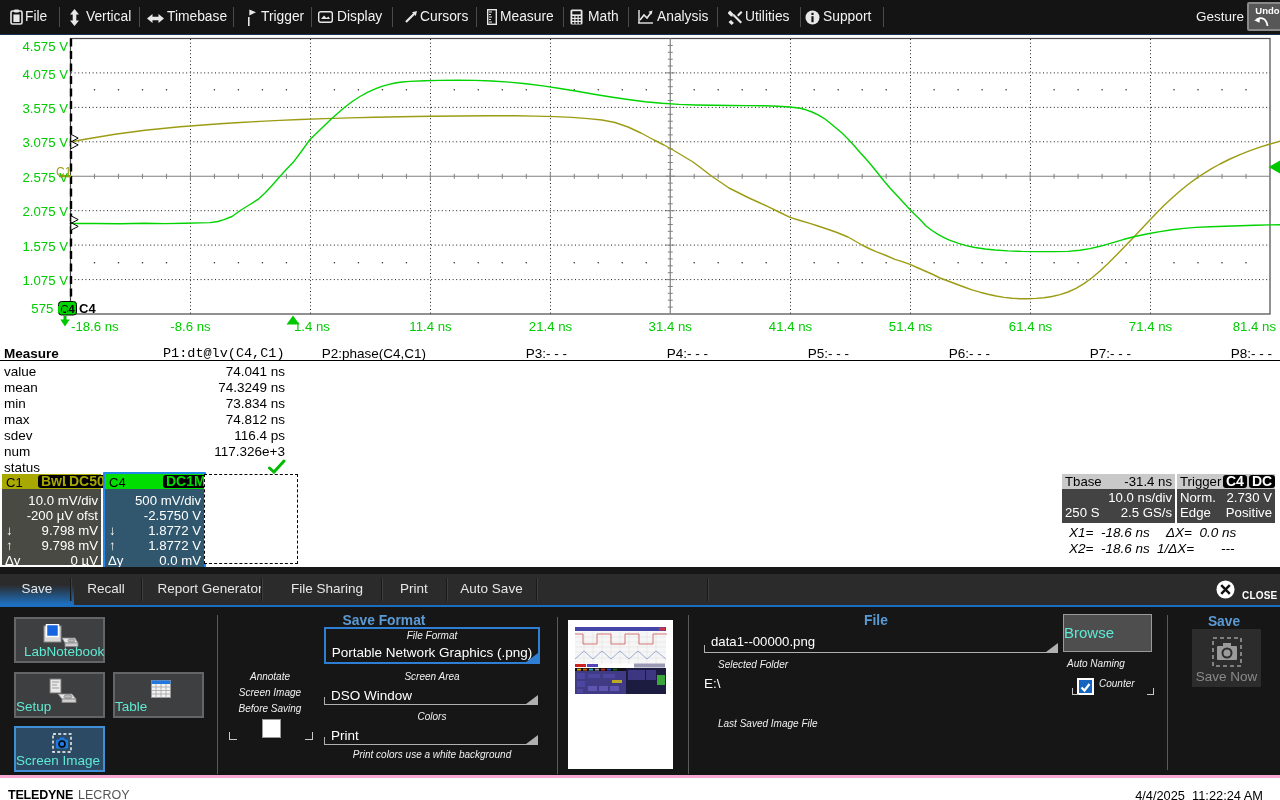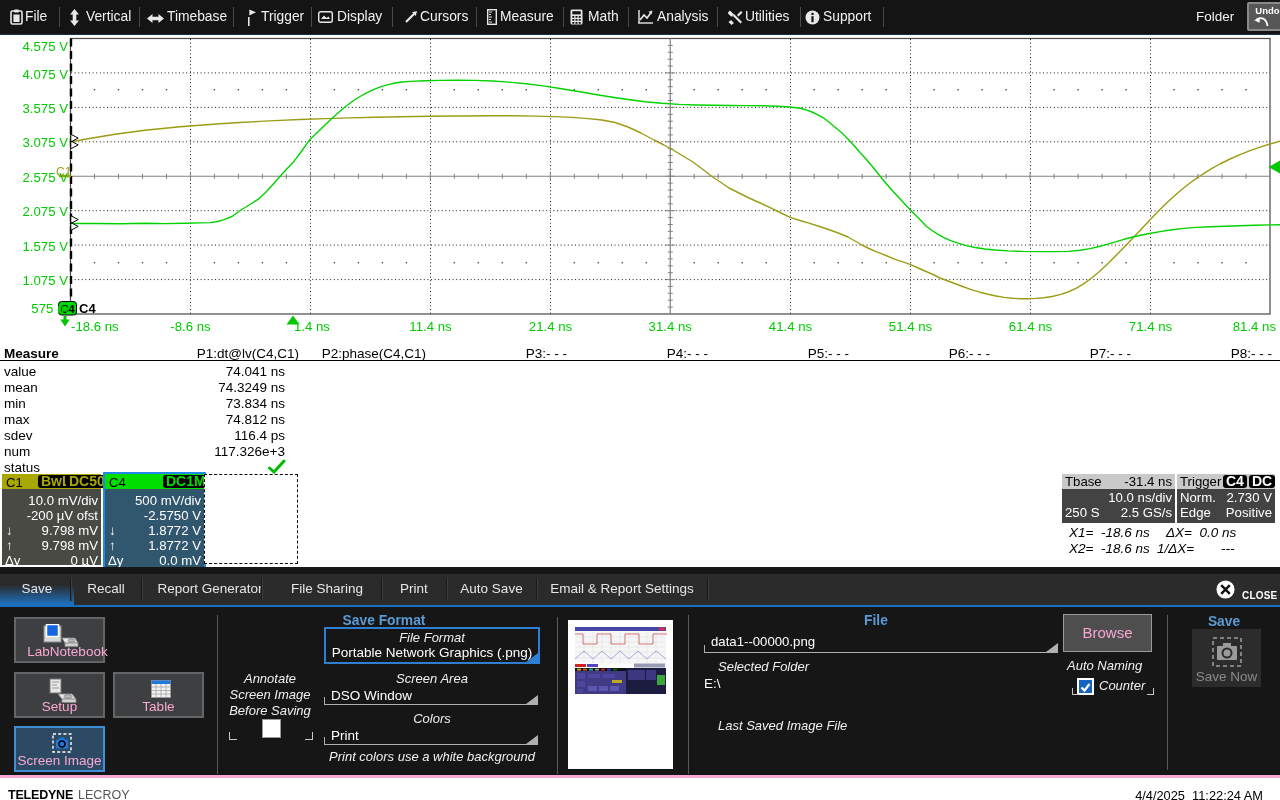--- a/index.html
+++ b/index.html
@@ -17,23 +17,23 @@
   .mtr{text-align:right;}
   
   .chrow{font-size:13.2px;line-height:15px;height:15px;color:#fff;position:relative;padding:0 3px;}
   .badge{display:inline-block;background:#000;border-radius:3px;font-weight:bold;
          font-size:14px;line-height:13px;padding:0 3px;vertical-align:top;margin-top:0px;}
   
   #panel{position:absolute;left:0;top:567px;width:1280px;height:208px;background:#161616;}
   #tabbar{position:absolute;left:0;top:7px;width:1280px;height:31px;background:#2b2b2b;border-bottom:2px solid #1a6fc2;}
   .tab{position:absolute;top:0;height:31px;line-height:30px;color:#e6e6e6;font-size:13.5px;text-align:center;white-space:nowrap;}
   .tsep{position:absolute;top:4px;height:23px;width:1px;background:#1a1a1a;border-right:1px solid #3d3d3d;}
-  .btn{position:absolute;background:#3e3f41;border:2px solid #646567;color:#f9a8d4;
-       font-size:13.5px;text-align:center;box-sizing:border-box;}
-  .it{font-style:italic;color:#f0f0f0;font-size:13px;position:absolute;white-space:nowrap;}
+  .btn{position:absolute;background:#3e3f41;border:2px solid #646567;color:#5eead4;
+       font-size:13.5px;text-align:left;box-sizing:border-box;}
+  .it{font-style:italic;color:#f0f0f0;font-size:10px;position:absolute;white-space:nowrap;}
   .sect{position:absolute;color:#5b9bd5;font-weight:bold;font-size:13.8px;white-space:nowrap;}
   .vsep{position:absolute;width:1px;background:#5a5a5a;}
   .ddl{position:absolute;height:1px;background:#b0b0b0;}
   .ddtri{position:absolute;width:0;height:0;border-style:solid;}
   .wt{position:absolute;color:#fff;font-size:13.5px;white-space:nowrap;}
   
   #footer{position:absolute;left:0;top:775px;width:1280px;height:25px;background:#fff;border-top:3px solid #f9a8d4;}
 </style>
 </head>
 <body>
@@ -111,21 +111,21 @@
     </svg>
   <div class="mi" style="left:745px">Utilities</div>
   <div class="msep" style="left:800px"></div>
   <svg class="micon" style="left:805px;top:10px" width="15" height="15" viewBox="0 0 15 15">
       <circle cx="7.5" cy="7.5" r="7" fill="#e8e8e8"></circle>
       <rect x="6.4" y="2.8" width="2.2" height="2.2" fill="#141414"></rect>
       <rect x="6.4" y="6.2" width="2.2" height="6" fill="#141414"></rect>
     </svg>
   <div class="mi" style="left:823px">Support</div>
   <div class="msep" style="left:883px"></div>
-  <div class="mi" style="left:1196px;font-size:13.5px;">Folder</div>
+  <div class="mi" style="left:1196px;font-size:13.5px;">Gesture</div>
   <div style="position:absolute;left:1247px;top:2px;width:41px;height:29px;background:#575757;border:2px solid #8a8a8a;border-radius:2px;box-sizing:border-box;">
     <div style="position:absolute;left:0;top:1px;width:100%;text-align:center;color:#fff;font-weight:bold;font-size:9.5px;">Undo</div>
     <svg style="position:absolute;left:5px;top:12px" width="16" height="12" viewBox="0 0 16 12">
         <path d="M2.5 3.5 C7.5 0.5, 12.5 2.5, 13.5 10" stroke="#fff" stroke-width="1.8" fill="none"></path>
         <path d="M0.2 4.2 L6 1.2 L5.5 6.8 Z" fill="#fff"></path>
       </svg>
   </div>
 </div>
 
 <svg class="abs" style="left:0;top:0" width="1280" height="570" viewBox="0 0 1280 570">
@@ -372,21 +372,21 @@
     <text x="790.5" y="330.5" text-anchor="middle">41.4 ns</text>
     <text x="910.5" y="330.5" text-anchor="middle">51.4 ns</text>
     <text x="1030.5" y="330.5" text-anchor="middle">61.4 ns</text>
     <text x="1150.5" y="330.5" text-anchor="middle">71.4 ns</text>
     <text x="1276" y="330.5" text-anchor="end">81.4 ns</text>
   </g>
 </svg>
 
 <div id="measure">
   <div class="mt" style="left:4px;top:346px;font-weight:bold;">Measure</div>
-  <div class="mt mtr" style="left:179px;top:346px;width:120px;">P1:dt@lv(C4,C1)</div>
+  <div class="mt mtr" style="left:163px;top:346px;width:120px;font-family:Liberation Mono, monospace;">P1:dt@lv(C4,C1)</div>
   <div class="mt mtr" style="left:306px;top:346px;width:120px;">P2:phase(C4,C1)</div>
   <div class="mt mtr" style="left:447px;top:346px;width:120px;">P3:- - -</div>
   <div class="mt mtr" style="left:588px;top:346px;width:120px;">P4:- - -</div>
   <div class="mt mtr" style="left:729px;top:346px;width:120px;">P5:- - -</div>
   <div class="mt mtr" style="left:870px;top:346px;width:120px;">P6:- - -</div>
   <div class="mt mtr" style="left:1011px;top:346px;width:120px;">P7:- - -</div>
   <div class="mt mtr" style="left:1152px;top:346px;width:120px;">P8:- - -</div>
   <div class="abs" style="left:0;top:360px;width:1280px;height:1px;background:#000;"></div>
   <div class="mt" style="left:4px;top:364px;">value</div>
   <div class="mt mtr" style="left:165px;top:364px;width:120px;">74.041 ns</div>
@@ -472,21 +472,20 @@
 
 <div id="panel">
 
   <div id="tabbar">
     <div class="tab" style="left:0;width:74px;background:linear-gradient(#2b2b2b,#2b2b2b 35%,#1d72c4);">Save</div>
     <div class="tab" style="left:71px;width:70px;">Recall</div>
     <div class="tab" style="left:150px;width:120px;">Report Generator</div>
     <div class="tab" style="left:267px;width:120px;">File Sharing</div>
     <div class="tab" style="left:382px;width:64px;">Print</div>
     <div class="tab" style="left:447px;width:89px;">Auto Save</div>
-    <div class="tab" style="left:537px;width:170px;">Email &amp; Report Settings</div>
     <div class="tsep" style="left:70px"></div>
     <div class="tsep" style="left:141px"></div>
     <div class="tsep" style="left:261px"></div>
     <div class="tsep" style="left:381px"></div>
     <div class="tsep" style="left:446px"></div>
     <div class="tsep" style="left:536px"></div>
     <div class="tsep" style="left:707px"></div>
     <svg class="abs" style="left:1216px;top:6px" width="19" height="19" viewBox="0 0 20 20">
         <circle cx="10" cy="10" r="9.5" fill="#fff"></circle>
         <path d="M5.5 5.5 L14.5 14.5 M14.5 5.5 L5.5 14.5" stroke="#111" stroke-width="2.6"></path>
@@ -502,21 +501,21 @@
   <div class="btn" style="left:14px;top:50px;width:91px;height:46px;">
     <svg style="position:absolute;left:26px;top:5px" width="38" height="24" viewBox="0 0 38 24">
       <rect x="2" y="2" width="17" height="16" fill="#d9d9d9" stroke="#888"></rect>
       <rect x="4.5" y="0.5" width="12" height="12" fill="#1565e0" stroke="#fff" stroke-width="1.5"></rect>
       <g>
           <path d="M20 14 L33 14 L36 19 L23 19 Z" fill="#e8e8e8" stroke="#888" stroke-width="0.8"></path>
           <rect x="23" y="19" width="13" height="3.5" fill="#cfcfcf" stroke="#888" stroke-width="0.8"></rect>
           <ellipse cx="29.5" cy="16.5" rx="3.5" ry="1.6" fill="#bbb" stroke="#777" stroke-width="0.7"></ellipse>
         </g>
     </svg>
-    <div style="position:absolute;left:8px;bottom:2px;width:100%;">LabNotebook</div>
+    <div style="position:absolute;left:0;bottom:2px;width:100%;padding-left:8px;">LabNotebook</div>
   </div>
   <div class="btn" style="left:113px;top:105px;width:91px;height:46px;">
     <svg style="position:absolute;left:36px;top:6px" width="20" height="18" viewBox="0 0 20 18">
       <rect x="0.5" y="0.5" width="19" height="17" fill="#f2f2f2" stroke="#999"></rect>
       <rect x="0.5" y="0.5" width="19" height="3.5" fill="#2277dd"></rect>
       <path d="M0.5 7 h19 M0.5 10.5 h19 M0.5 14 h19 M5 4 v14 M10 4 v14 M15 4 v14" stroke="#aaa" stroke-width="0.9" fill="none"></path>
     </svg>
     <div style="position:absolute;left:0;bottom:2px;width:100%;">Table</div>
   </div>
   <div class="btn" style="left:14px;top:105px;width:91px;height:46px;">

